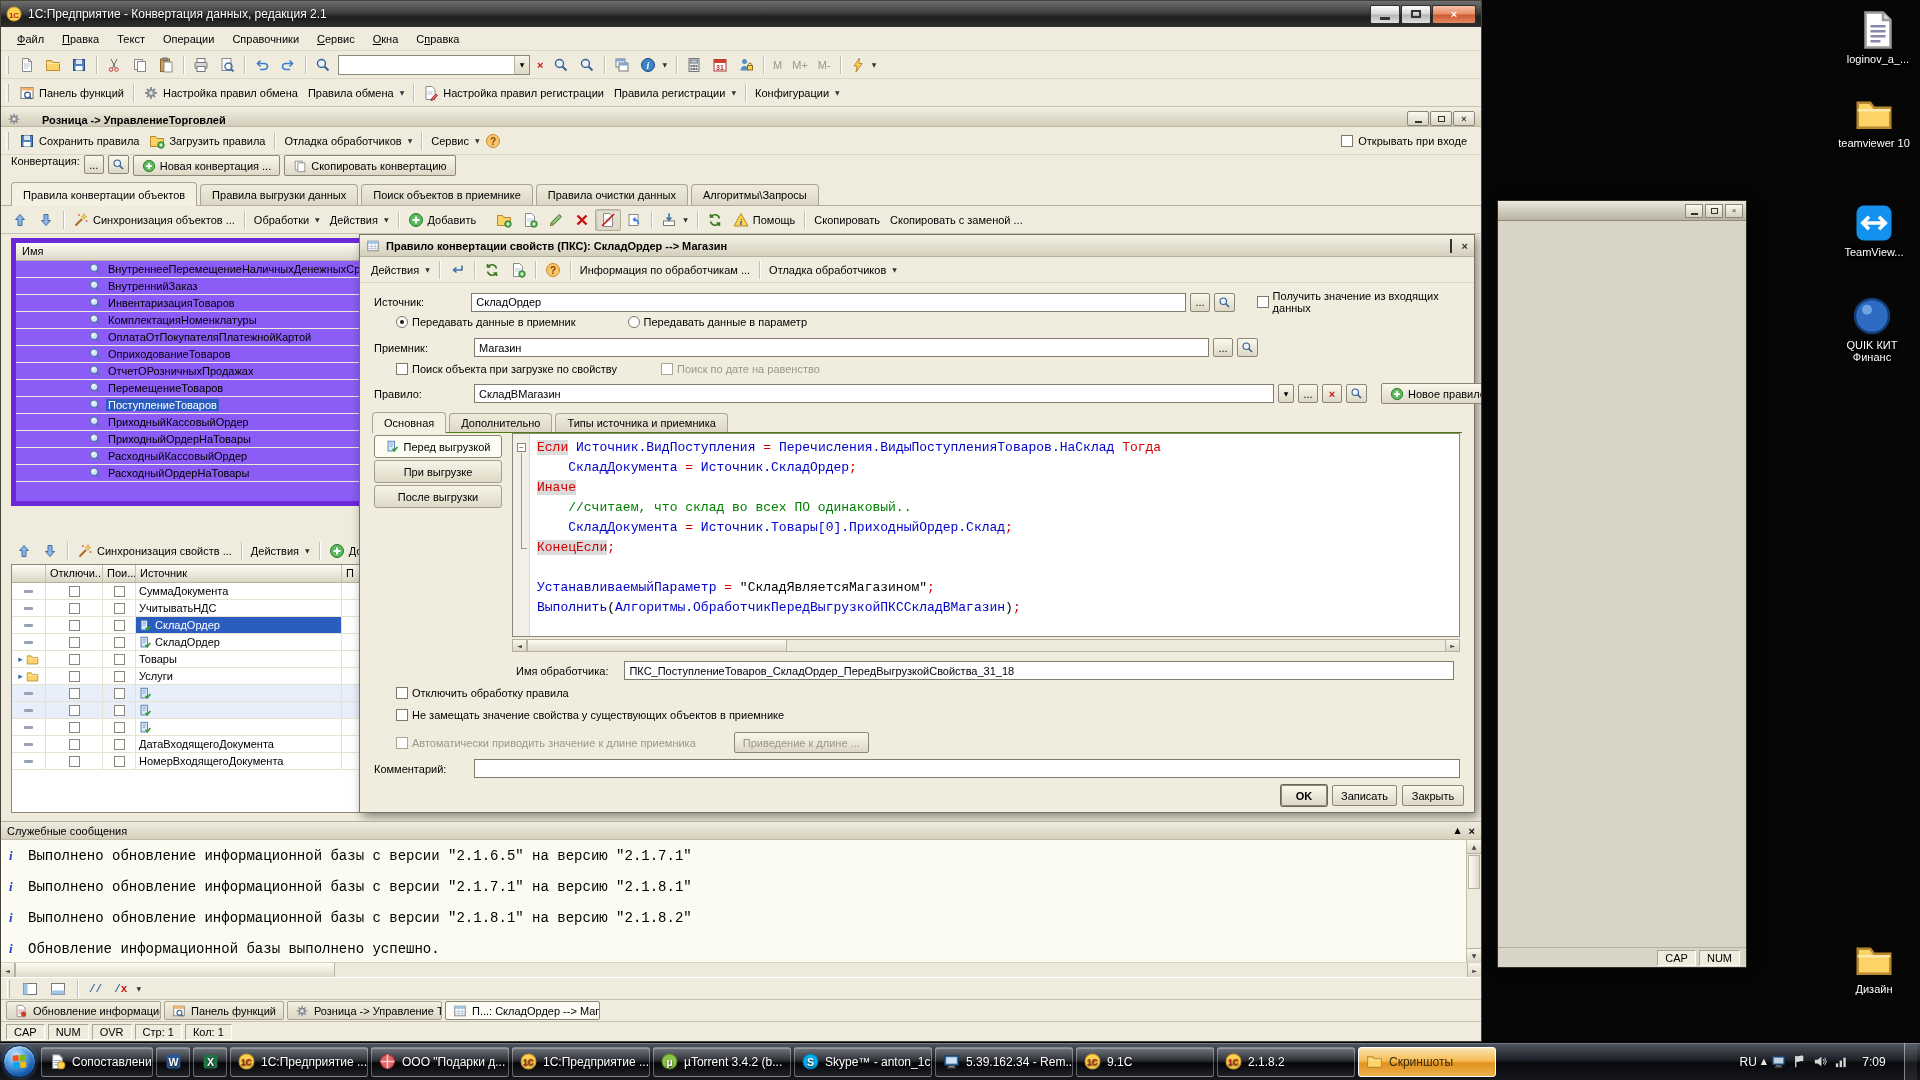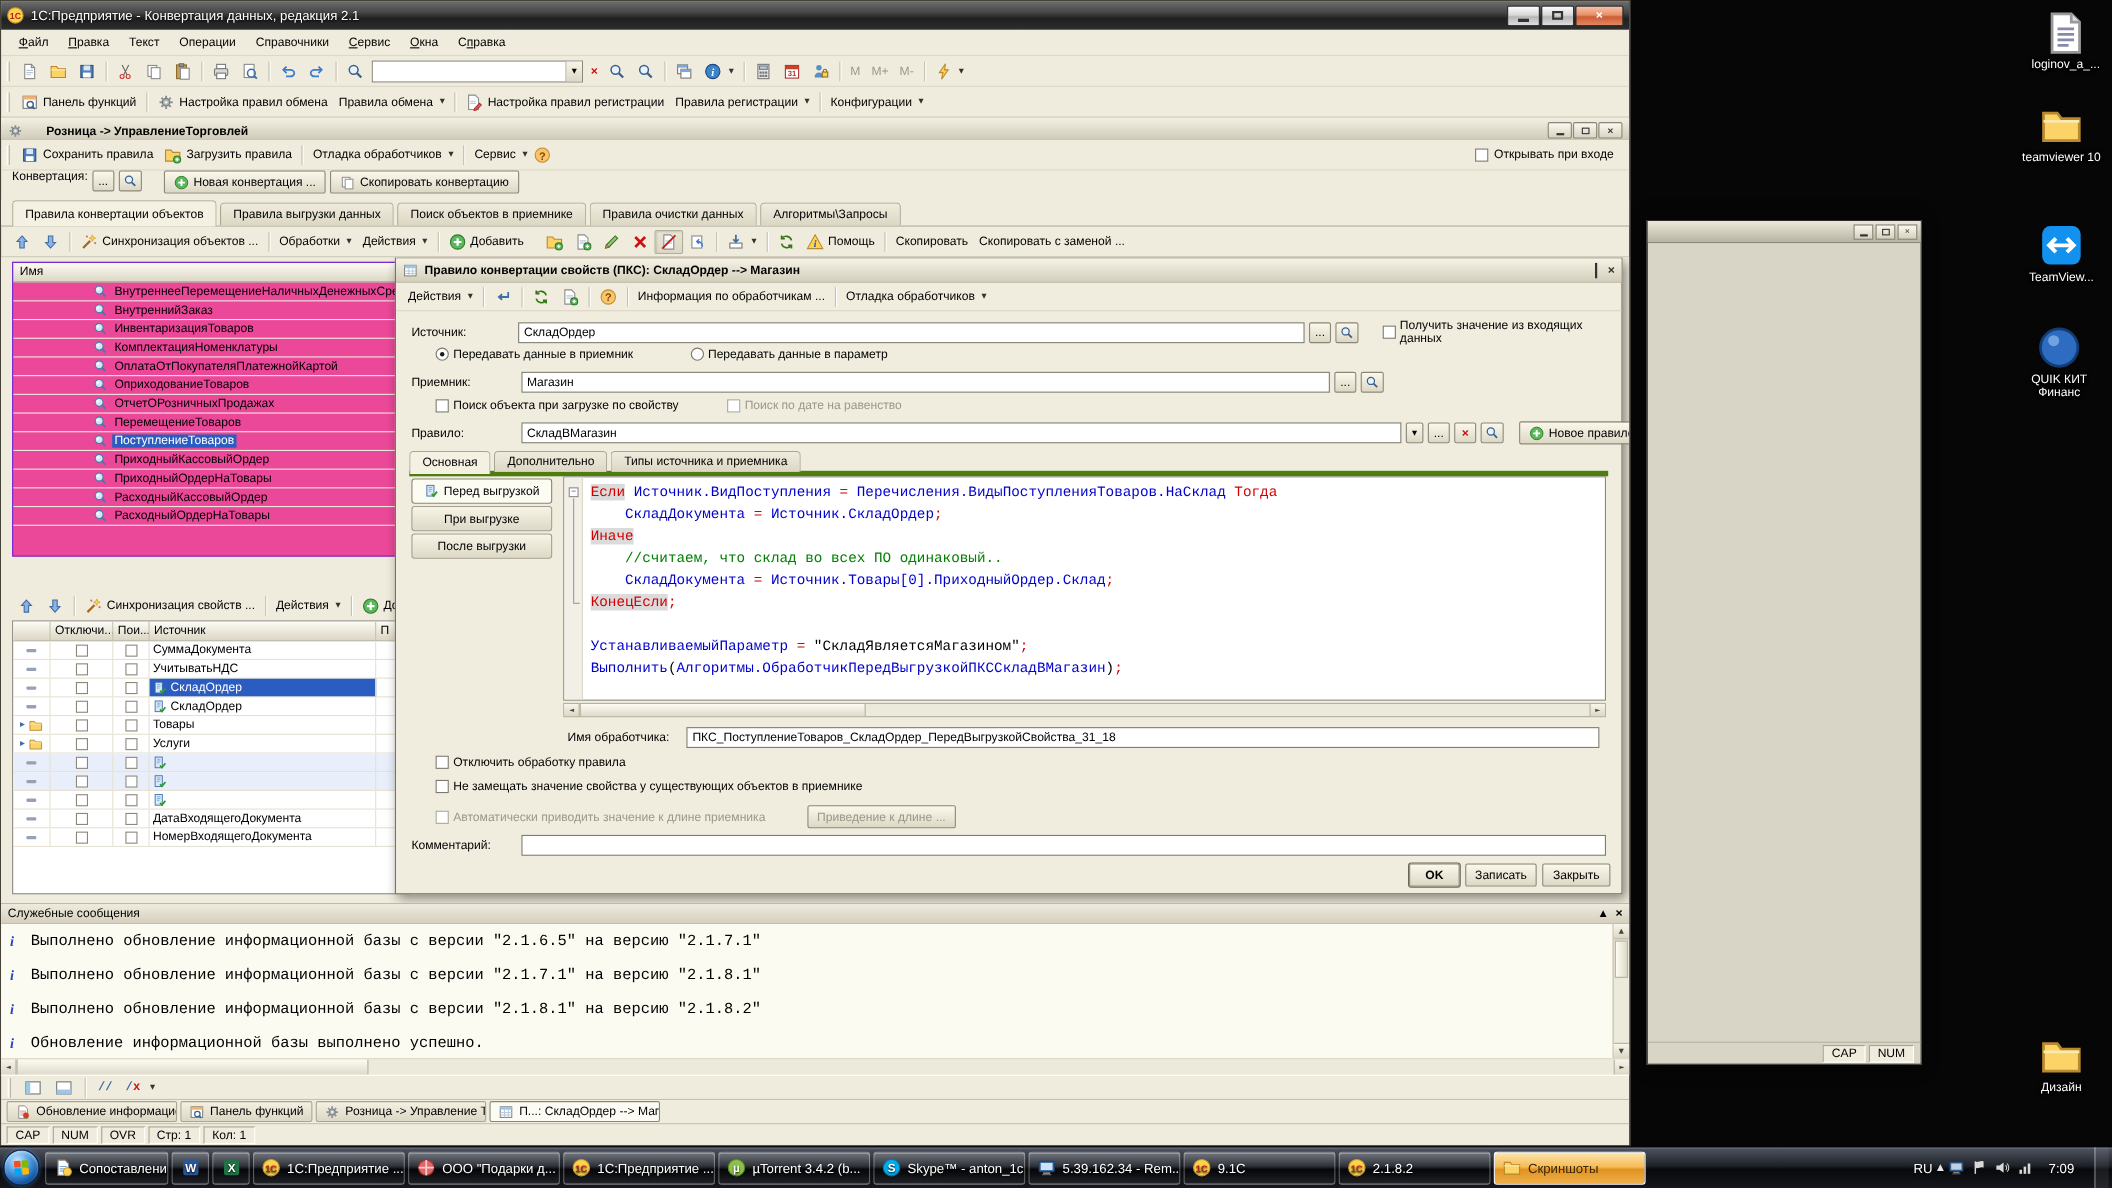--- a/index.html
+++ b/index.html
@@ -69,21 +69,21 @@
   .main-tabs{height:25px;display:flex;align-items:flex-end;gap:3px;padding:0 0 0 10px;background:#f0ecdd;
              border-bottom:1px solid #b2ae9c;flex:none}
   .tab{height:21px;padding:0 11px;display:flex;align-items:center;border:1px solid #a9a593;border-bottom:0;
        border-radius:4px 4px 0 0;background:linear-gradient(#f0ecdd,#dcd7c4)}
   .tab.active{height:24px;background:#f4f1e2;margin-bottom:-1px}
 
   .obj-toolbar{height:28px;border-bottom:1px solid #c6c1af;display:flex;align-items:center;padding:0 6px;flex:none;overflow:hidden}
 
   .tab-page{flex:1;position:relative;background:#f0ecdd;overflow:hidden}
   .left-panel{position:absolute;left:10px;top:4px;width:362px;height:575px}
-  .tree-box{height:268px;border:1px solid #6d28d9;background:#ec4899;overflow:hidden}
+  .tree-box{height:268px;border:5px solid #6d28d9;background:#8b5cf6;overflow:hidden}
   .tree-head{height:18px;background:linear-gradient(#fdfcf5,#dbd6c4);border-bottom:1px solid #b5b1a0;padding:2px 6px}
   .tree-row{height:17px;display:flex;align-items:center;border-bottom:1px solid #eceade;padding-left:72px;gap:4px}
   .tree-row .ic{width:14px;height:14px}
   .tree-row .lbl{padding:0 2px;white-space:nowrap}
   .tree-row.sel .lbl{background:#2b5cbf;color:#fff}
 
   .props-tabs{position:absolute;top:276px;left:0;height:23px;display:flex;align-items:flex-end;gap:3px;width:100%}
   .props-tabs .tab{height:19px;padding:0 9px}
   .props-tabs .tab.active{height:22px}
   .props-toolbar{position:absolute;top:300px;left:0;height:25px;width:100%;display:flex;align-items:center;overflow:hidden;white-space:nowrap}
@@ -106,21 +106,21 @@
   
   .pks-dialog{position:absolute;left:358px;top:0;width:1116px;height:579px;background:#f1edde;
               border:1px solid #767363;box-shadow:3px 4px 10px rgba(0,0,0,.45)}
   .dlg-title{height:22px;background:linear-gradient(#f6f3e6,#d4cfbc);border-bottom:1px solid #b5b1a0;
              display:flex;align-items:center;gap:6px;padding:0 6px;font-weight:bold}
   .dlg-caps{margin-left:auto;display:flex;gap:10px;color:#333;align-items:center}
   .dlg-toolbar{height:26px;display:flex;align-items:center;padding:0 6px;border-bottom:1px solid #dbd6c4}
   .dlg-body{position:relative;height:529px}
   .row{position:absolute;display:flex;align-items:center;gap:4px}
   .flab{width:96px}
-  .dtabs{position:absolute;left:12px;top:128px;right:12px;height:22px;display:flex;align-items:center;gap:3px;border-bottom:5px solid #4d7c0f}
+  .dtabs{position:absolute;left:12px;top:128px;right:12px;height:22px;display:flex;align-items:flex-end;gap:3px;border-bottom:1px solid #4d7c0f}
   .dtabs .tab{height:19px}
   .dtabs .tab.active{height:21px;background:#f4f1e2}
   .stage-col{position:absolute;left:14px;top:152px;width:128px;display:flex;flex-direction:column;gap:2px}
   .stage-btn{height:23px;border:1px solid #a39f8d;border-radius:3px;background:linear-gradient(#f7f4e7,#ded9c6);
              display:flex;align-items:center;justify-content:center;gap:5px}
   .stage-btn.active{background:#fdfcf3;border-color:#8a8778}
   .editor{position:absolute;left:152px;top:150px;width:948px;height:204px;border:1px solid #8a887b;background:#fff;overflow:hidden}
   .ed-margin{position:absolute;left:0;top:0;bottom:0;width:17px;background:#f1efe6;border-right:1px solid #ddd9c9}
   .ed-code{position:absolute;left:24px;top:4px;right:0;font:13px "Liberation Mono",monospace;line-height:20px;white-space:pre}
   .code-line{height:20px}
@@ -607,21 +607,21 @@
       <span>Конвертация:</span>
       <span class="btn-sm">...</span>
       <span class="btn-sm">
           <span class="ic" style="width:13px;height:13px">
             <svg viewBox="0 0 16 16">
               <circle cx="6.5" cy="6.5" r="4" fill="#eaf2fb" stroke="#39618f" stroke-width="1.4"></circle>
               <path d="M9.5 9.5l4 4" stroke="#39618f" stroke-width="2"></path>
             </svg>
           </span>
         </span>
-      <span class="btn" style="margin-left:16px">
+      <span class="btn" style="margin-left:0">
           <span class="ic" style="width:14px;height:14px">
             <svg viewBox="0 0 16 16">
               <circle cx="8" cy="8" r="6.5" fill="#5cb85c" stroke="#2d7a2d"></circle>
               <path d="M8 4.5v7M4.5 8h7" stroke="#fff" stroke-width="2"></path>
             </svg>
           </span>
           <span>Новая конвертация ...</span>
         </span>
       <span class="btn">
           <span class="ic" style="width:14px;height:14px">

